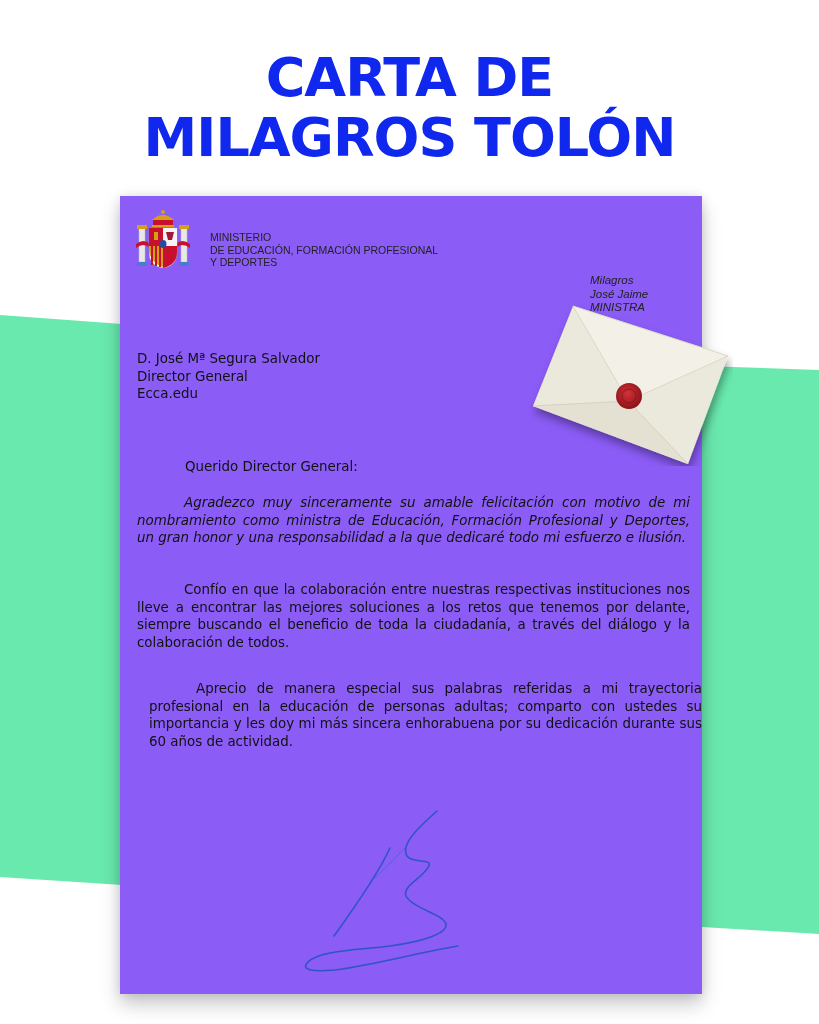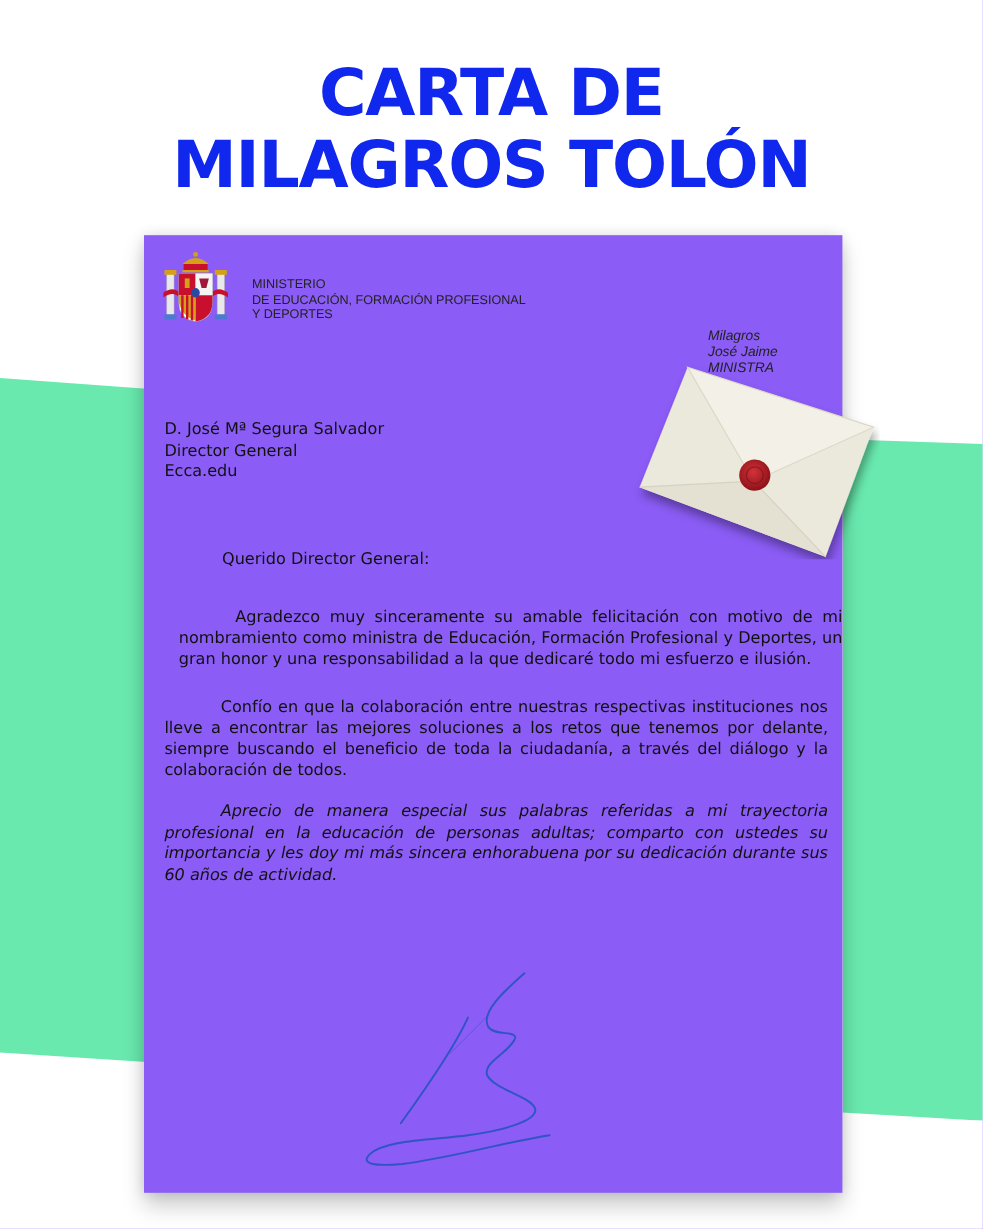--- a/index.html
+++ b/index.html
@@ -120,23 +120,23 @@
   </div>
 
   <div class="recipient">
     <div>D. José Mª Segura Salvador</div>
     <div>Director General</div>
     <div>Ecca.edu</div>
   </div>
 
   <div class="greeting">Querido Director General:</div>
 
-  <p class="para p1" style="margin:12px;">Agradezco muy sinceramente su amable felicitación con motivo de mi nombramiento como ministra de Educación, Formación Profesional y Deportes, un gran honor y una responsabilidad a la que dedicaré todo mi esfuerzo e ilusión.</p>
+  <p class="para p1" style="margin:0;font-style:italic;">Agradezco muy sinceramente su amable felicitación con motivo de mi nombramiento como ministra de Educación, Formación Profesional y Deportes, un gran honor y una responsabilidad a la que dedicaré todo mi esfuerzo e ilusión.</p>
   <p class="para p2" style="margin:0;">Confío en que la colaboración entre nuestras respectivas instituciones nos lleve a encontrar las mejores soluciones a los retos que tenemos por delante, siempre buscando el beneficio de toda la ciudadanía, a través del diálogo y la colaboración de todos.</p>
-  <p class="para p3" style="margin:0;font-style:italic;">Aprecio de manera especial sus palabras referidas a mi trayectoria profesional en la educación de personas adultas; comparto con ustedes su importancia y les doy mi más sincera enhorabuena por su dedicación durante sus 60 años de actividad.</p>
+  <p class="para p3" style="margin:12px;">Aprecio de manera especial sus palabras referidas a mi trayectoria profesional en la educación de personas adultas; comparto con ustedes su importancia y les doy mi más sincera enhorabuena por su dedicación durante sus 60 años de actividad.</p>
 </div>
 
 <svg class="envelope" viewBox="0 0 205 170">
   <defs>
     <filter id="envshadow" x="-20%" y="-20%" width="140%" height="150%">
       <feDropShadow dx="2" dy="6" stdDeviation="4" flood-color="#000" flood-opacity="0.35"></feDropShadow>
     </filter>
     <radialGradient id="seal" cx="45%" cy="40%" r="60%">
       <stop offset="0%" stop-color="#d2323a"></stop>
       <stop offset="100%" stop-color="#8c1218"></stop>

